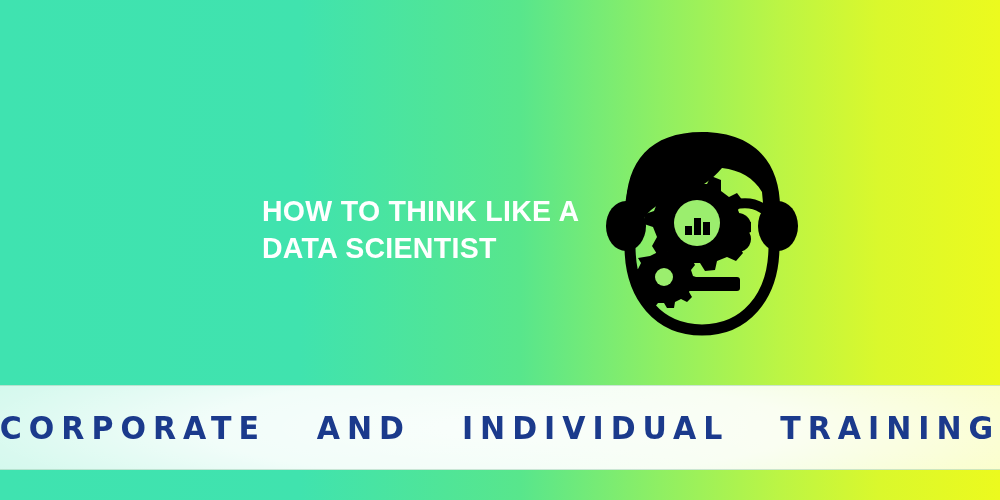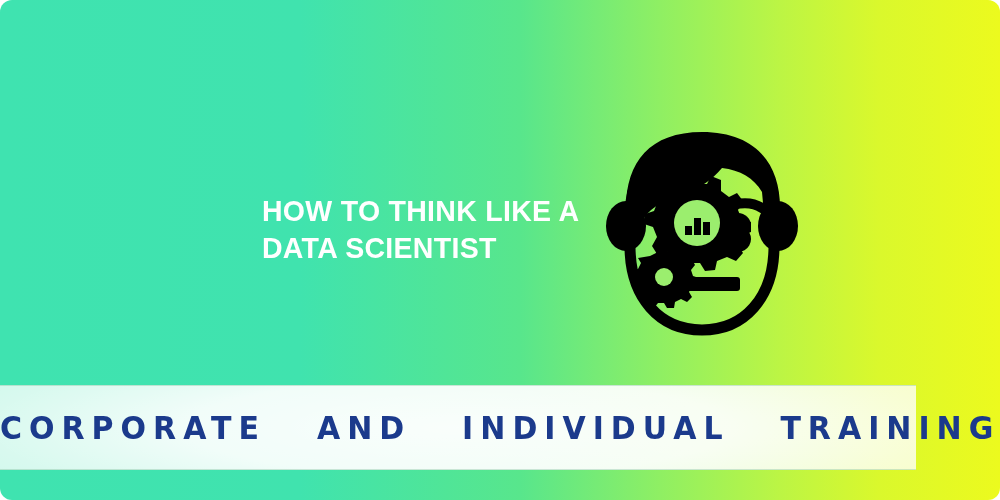--- a/index.html
+++ b/index.html
@@ -16,21 +16,20 @@
     width:1000px; height:500px;
     background:linear-gradient(90deg,
         #3FE3B0 0%,
         #40E3AE 30%,
         #58E68C 52%,
         #8FEF63 66%,
         #BCF544 78%,
         #DAF82C 88%,
         #ECFA1E 100%);
     overflow:hidden;
-    border-radius:12px;
   }
 
   
   #headline-block {
     position:absolute;
     left:262px; top:192px;
     width:340px;
   }
   .headline-line {
     display:block;
@@ -50,29 +49,30 @@
     position:absolute;
     left:604px; top:122px;
     width:196px; height:216px;
   }
   #face-illustration svg { display:block; width:100%; height:100%; }
 
   
   #bottom-strip {
     position:absolute;
     left:0; top:385px;
-    width:916px; height:85px;
+    width:1000px; height:85px;
     background:
       radial-gradient(ellipse 78% 150% at 50% 50%,
           rgba(255,255,255,0.97) 0%,
           rgba(255,255,255,0.93) 38%,
           rgba(255,255,255,0.80) 66%,
           rgba(255,255,255,0.68) 100%);
     display:flex;
     align-items:center;
+    justify-content:center;
   }
   #bottom-strip::before,
   #bottom-strip::after {
     content:"";
     position:absolute; left:0; width:100%; height:1px;
     background:rgba(120,185,150,0.35);
   }
   #bottom-strip::before { top:0; }
   #bottom-strip::after  { bottom:0; }
 

